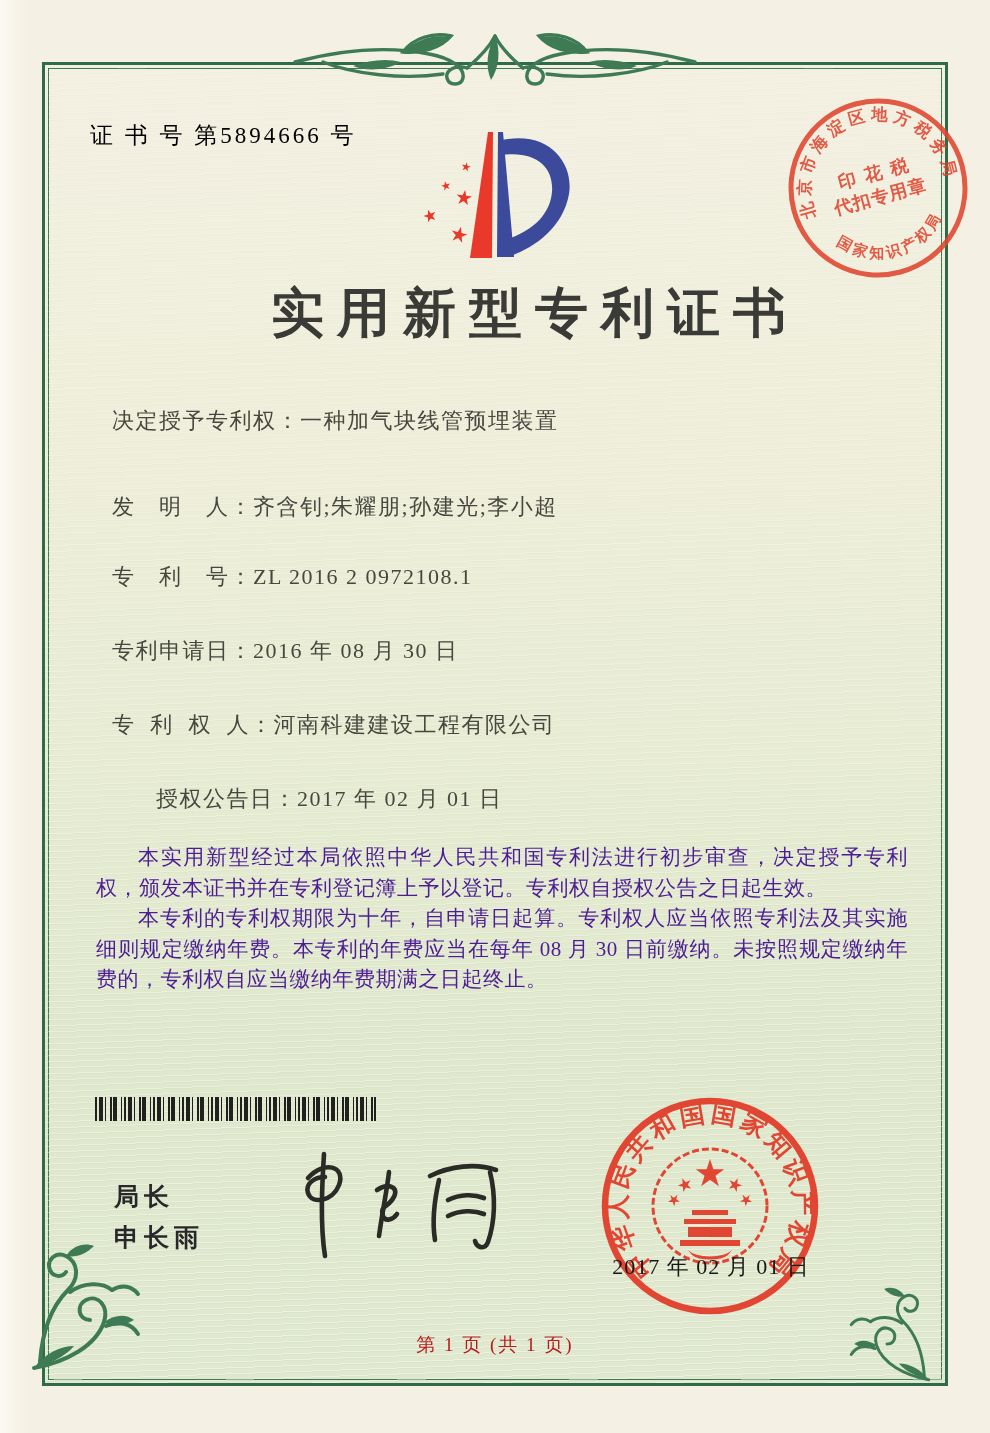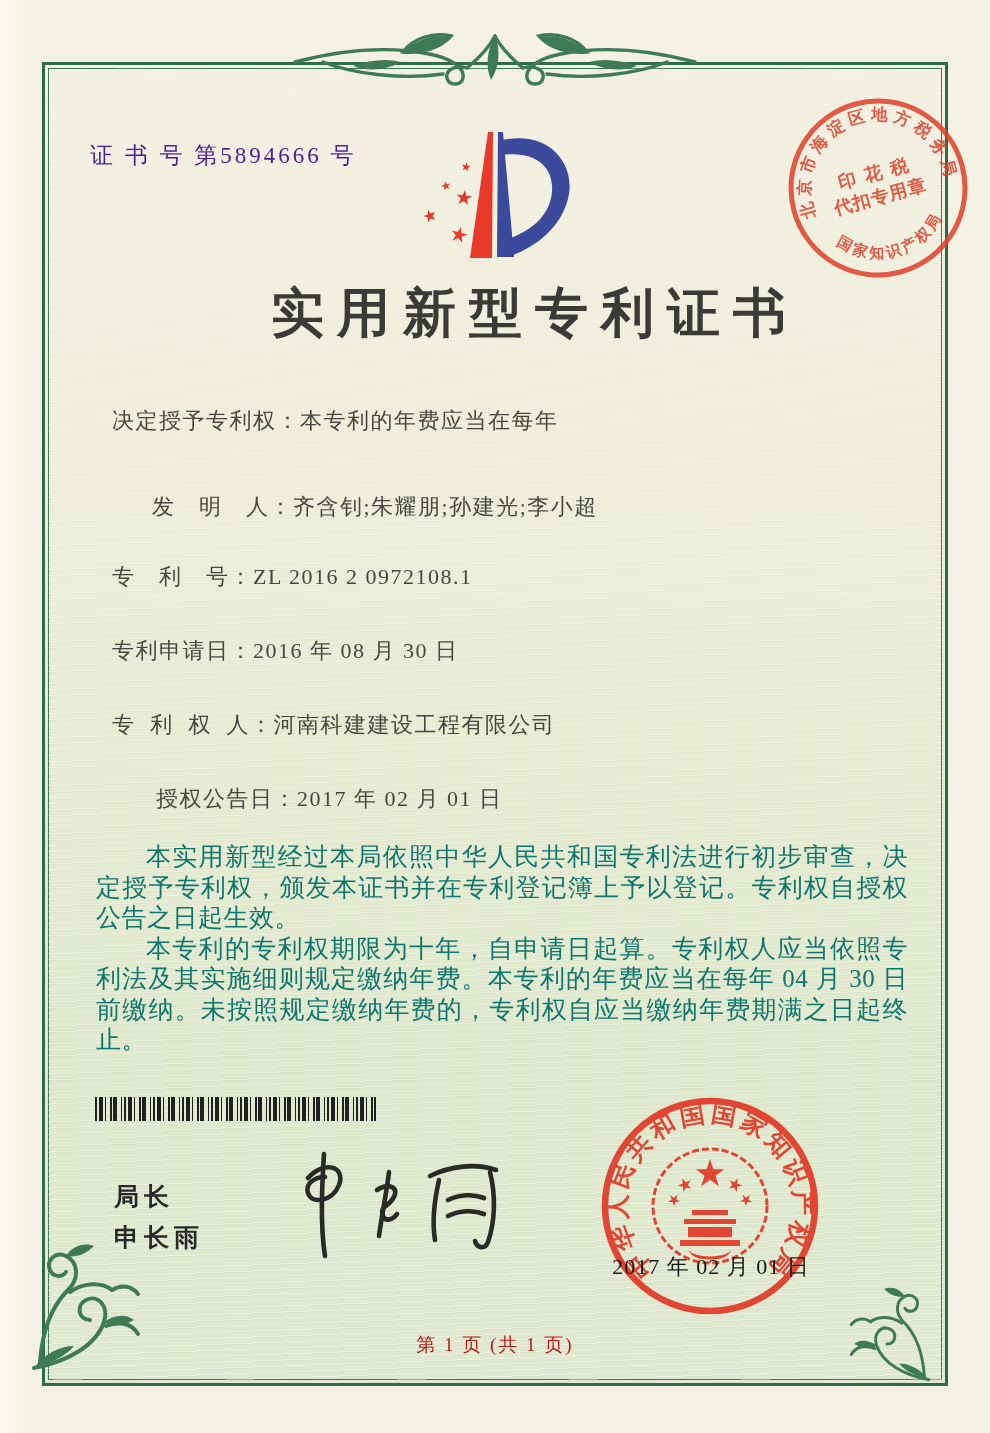--- a/index.html
+++ b/index.html
@@ -20,31 +20,31 @@
   }
   
   .paper-inner::after{
     content:"";position:absolute;inset:0;pointer-events:none;
     background:repeating-linear-gradient(178deg,rgba(255,255,255,.55) 0 1px,rgba(90,130,90,.06) 1px 2px,rgba(0,0,0,0) 2px 6px);
     opacity:.8;
     -webkit-mask-image:linear-gradient(180deg,rgba(0,0,0,.25),rgba(0,0,0,.9));
             mask-image:linear-gradient(180deg,rgba(0,0,0,.25),rgba(0,0,0,.9));
   }
   .abs{position:absolute;}
-  .cert-no{left:90px;top:120px;font-size:23px;letter-spacing:3px;color:#4c1d95;margin-top:20px;}
+  .cert-no{left:90px;top:120px;font-size:23px;letter-spacing:3px;color:#000000;}
   .logo{left:382px;top:122px;}
   .title{
     left:42px;top:278px;width:906px;text-align:center;
     font-size:53px;font-weight:700;letter-spacing:13px;color:#3a3a36;padding-left:40px;
   }
   .field{left:112px;width:800px;font-size:22px;color:#47473f;letter-spacing:1.5px;white-space:nowrap;}
-  .f0{top:406px;} .f1{top:492px;margin-left:40px;} .f2{top:562px;} .f3{top:636px;} .f4{top:710px;font-family:Liberation Mono, monospace;} .f5{top:784px;margin-left:44px;}
+  .f0{top:406px;} .f1{top:492px;} .f2{top:562px;} .f3{top:636px;} .f4{top:710px;font-family:Liberation Mono, monospace;} .f5{top:784px;margin-left:44px;}
   .paras{
-    left:96px;top:842px;width:812px;font-size:25px;line-height:30.5px;
-    text-align:justify;color:#0f766e;letter-spacing:.5px;
+    left:96px;top:842px;width:812px;font-size:21px;line-height:30.5px;
+    text-align:justify;color:#4c1d95;letter-spacing:.5px;
   }
   .paras p{margin:0;text-indent:2em;}
   .barcode{
     left:95px;top:1097px;width:281px;height:24px;
     background:repeating-linear-gradient(90deg,
       #20201e 0 2px,rgba(0,0,0,0) 2px 4px,
       #20201e 4px 8px,rgba(0,0,0,0) 8px 10px,
       #20201e 10px 11px,rgba(0,0,0,0) 11px 15px,
       #20201e 15px 17px,rgba(0,0,0,0) 17px 18px,
       #20201e 18px 22px,rgba(0,0,0,0) 22px 26px,
@@ -144,30 +144,30 @@
   </text>
   <text font-size="15" font-weight="700" fill="#e0452f" letter-spacing="3" font-family="Liberation Sans, sans-serif">
     <textPath href="#taxBottom" startOffset="50%" text-anchor="middle">国家知识产权局</textPath>
   </text>
   <text x="95" y="86" text-anchor="middle" font-size="18" font-weight="700" fill="#e0452f" letter-spacing="2" font-family="Liberation Sans, sans-serif">印 花 税</text>
   <text x="95" y="110" text-anchor="middle" font-size="18" font-weight="700" fill="#e0452f" letter-spacing="1" font-family="Liberation Sans, sans-serif">代扣专用章</text>
 </svg>
 
 <div class="abs title">实用新型专利证书</div>
 
-<div class="abs field f0"><span>决定授予专利权：</span><span>本专利的年费应当在每年</span></div>
+<div class="abs field f0"><span>决定授予专利权：</span><span>一种加气块线管预埋装置</span></div>
 <div class="abs field f1"><span>发　明　人：</span><span>齐含钊;朱耀朋;孙建光;李小超</span></div>
 <div class="abs field f2"><span>专　利　号：</span><span>ZL 2016 2 0972108.1</span></div>
 <div class="abs field f3"><span>专利申请日：</span><span>2016 年 08 月 30 日</span></div>
 <div class="abs field f4"><span>专 利 权 人：</span><span>河南科建建设工程有限公司</span></div>
 <div class="abs field f5"><span>授权公告日：</span><span>2017 年 02 月 01 日</span></div>
 
 <div class="abs paras">
   <p>本实用新型经过本局依照中华人民共和国专利法进行初步审查，决定授予专利权，颁发本证书并在专利登记簿上予以登记。专利权自授权公告之日起生效。</p>
-  <p>本专利的专利权期限为十年，自申请日起算。专利权人应当依照专利法及其实施细则规定缴纳年费。本专利的年费应当在每年 04 月 30 日前缴纳。未按照规定缴纳年费的，专利权自应当缴纳年费期满之日起终止。</p>
+  <p>本专利的专利权期限为十年，自申请日起算。专利权人应当依照专利法及其实施细则规定缴纳年费。本专利的年费应当在每年 08 月 30 日前缴纳。未按照规定缴纳年费的，专利权自应当缴纳年费期满之日起终止。</p>
 </div>
 
 <div class="abs barcode"></div>
 
 <div class="abs signer">
   <div>局长</div>
   <div>申长雨</div>
 </div>
 
 <svg class="abs signature" width="250" height="120" viewBox="0 0 250 120">

